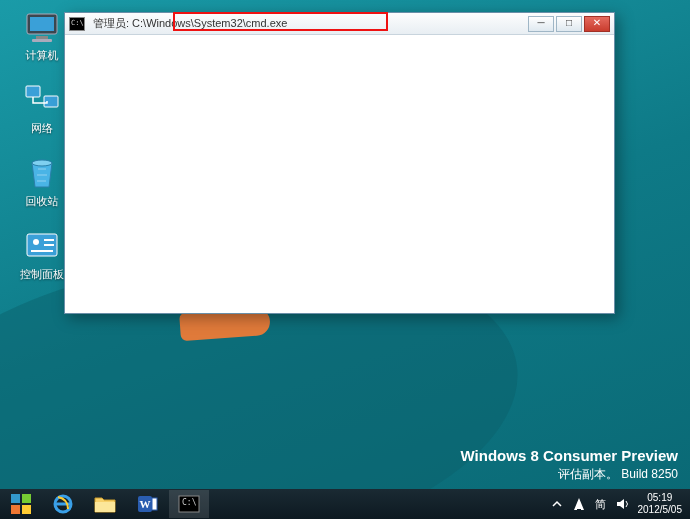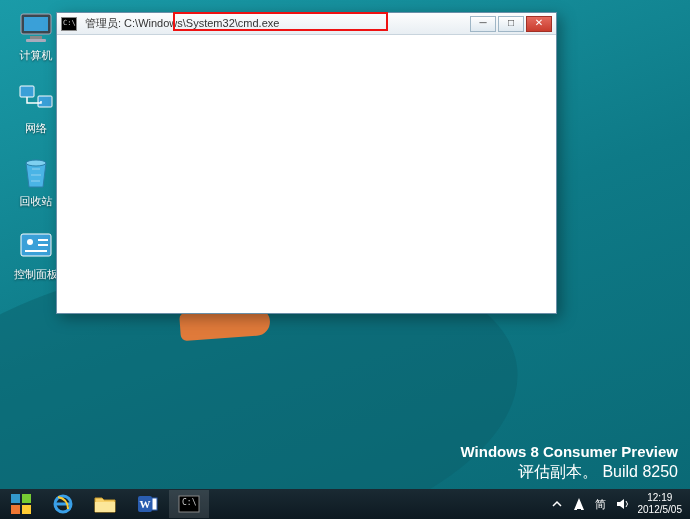--- a/index.html
+++ b/index.html
@@ -8,28 +8,28 @@
   .desktop {
     position: relative;
     width: 690px; height: 519px;
     background: linear-gradient(160deg, #1a9ba8 0%, #0e7a87 50%, #0a6874 100%);
   }
   
   .bg-shape1 { position:absolute; left:-120px; top:260px; width:640px; height:300px; border-radius:50%; background:rgba(12,95,106,.45); transform:rotate(-8deg);}
   .bg-shape2 { position:absolute; left:180px; top:310px; width:90px; height:28px; background:#e07a3a; border-radius:6px 14px 14px 6px; transform:rotate(-4deg);}
   
   
-  .dicons { position:absolute; left:6px; top:8px; width:64px; }
+  .dicons { position:absolute; left:12px; top:8px; width:64px; }
   .dicon { width:60px; text-align:center; margin-bottom:18px; cursor:pointer; }
   .dicon .glyph { width:38px; height:38px; margin:0 auto 2px; display:flex; align-items:center; justify-content:center; }
   .dicon .lbl { color:#fff; font-size:11px; text-shadow:0 1px 2px rgba(0,0,0,.6); }
   
   
   .cmdwin {
-    position:absolute; left:56px; top:12px; width:501px; height:302px;
+    position:absolute; left:64px; top:12px; width:551px; height:302px;
     background:#fff; border:1px solid #6a8fa8; box-shadow:4px 4px 14px rgba(0,0,0,.35);
   }
   .titlebar {
     height:22px; background:linear-gradient(#fdfdfd,#e8eef3); border-bottom:1px solid #c8d4dd;
     display:flex; align-items:center; font-size:11px; color:#333;
   }
   .titlebar .tb-icon { width:16px; height:14px; margin:0 4px; background:#000; border:1px solid #888; position:relative;}
   .titlebar .tb-icon::after{content:"C:\\"; color:#ccc; font-size:7px; position:absolute; left:1px; top:1px; font-family:monospace;}
   .titlebar .tb-title { flex:0 0 auto; padding:0 4px;}
   .titlebar .spacer{flex:1;}
@@ -39,21 +39,21 @@
   
   .console {
     position:absolute; left:5px; top:27px; right:5px; bottom:5px;
     background:#000; color:#d8d8d8; font-family:"Consolas","SimSun",monospace; font-size:11px; line-height:14px;
     padding:4px 6px; white-space:pre; overflow:hidden;
   }
   
   
   .watermark { position:absolute; right:12px; bottom:36px; text-align:right; color:#fff; }
   .watermark .l1{ font-size:15px; font-weight:700;}
-  .watermark .l2{ font-size:16px; margin-top:2px;}
+  .watermark .l2{ font-size:12px; margin-top:2px;}
   
   
   .taskbar {
     position:absolute; left:0; bottom:0; width:100%; height:30px;
     background:linear-gradient(#1a2a33,#0d1921);
     display:flex; align-items:center;
   }
   .tbitem { width:40px; height:28px; margin:0 1px; display:flex; align-items:center; justify-content:center; cursor:pointer; }
   .tbitem.active{ background:rgba(255,255,255,.12);}
   .taskbar .spacer{flex:1;}
@@ -182,18 +182,18 @@
           </svg>
         </div>
       <div class="tico" style="font-size:11px;color:#fff;">简</div>
       <div class="tico">
           <svg width="14" height="12" viewBox="0 0 14 12">
             <path d="M1 4 h3 l4 -3 v10 l-4 -3 h-3 z" fill="#fff"></path>
             <path d="M10 3 q3 3 0 6" stroke="#fff" fill="none"></path>
           </svg>
         </div>
       <div class="clock">
-        <div>12:19</div>
+        <div>05:19</div>
         <div>2012/5/05</div>
       </div>
     </div>
   </div>
 </div>
 
 </body></html>

